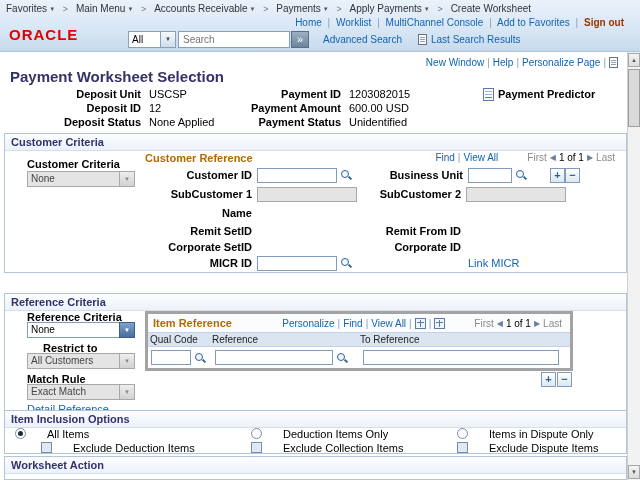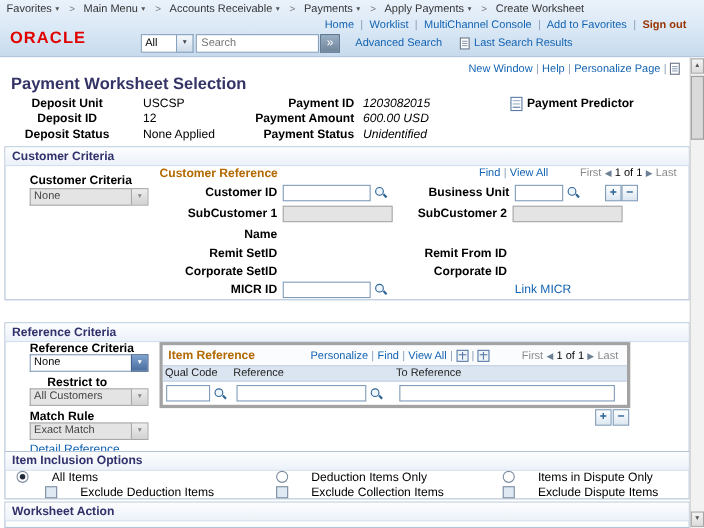--- a/index.html
+++ b/index.html
@@ -36,21 +36,21 @@
               position:relative; vertical-align:-2px; }
   .doc-icon::before { content:""; position:absolute; left:1px; top:2px; width:5px; height:1px;
                       background:#8ea0b5; box-shadow:0 2px 0 #8ea0b5, 0 4px 0 #8ea0b5; }
   .pagelinks { position:absolute; top:57px; right:22px; font-size:10px; display:flex; align-items:center; }
   .page-title { position:absolute; top:68px; left:10px; font-size:15px; font-weight:bold; color:#333366; }
 
   
   .summary { position:absolute; top:87px; left:0; }
   .srow { display:flex; align-items:center; height:14px; }
   .sl { font-weight:bold; text-align:right; padding-right:8px; white-space:nowrap; }
-  .w130 { width:130px;text-align:center; } .w100 { width:100px; } .w120 { width:120px;font-style:italic; }
+  .w130 { width:149px; } .w100 { width:100px; } .w120 { width:120px; }
   .predictor { display:flex; align-items:center; gap:4px; margin-left:14px; font-weight:bold; cursor:pointer; }
   .pp-icon { width:11px; height:13px; border:1px solid #5a7ca6; background:#fff; position:relative; display:inline-block; }
   .pp-icon::before { content:""; position:absolute; left:1px; top:2px; right:1px; height:1px;
                      background:#9ab0c8; box-shadow:0 3px 0 #9ab0c8, 0 6px 0 #5a7ca6; }
 
   
   .gb { position:absolute; left:4px; width:623px; border:1px solid #b2c4d8; background:#fff; }
   .gb-h { height:17px; background:linear-gradient(#fdfdfe,#ecf2f9); border-bottom:1px solid #d3dfec; padding:2px 6px 0; }
   .gb-title { color:#31316b; font-weight:bold; font-size:11px; }
   #gb-customer { top:133px; height:140px; }

